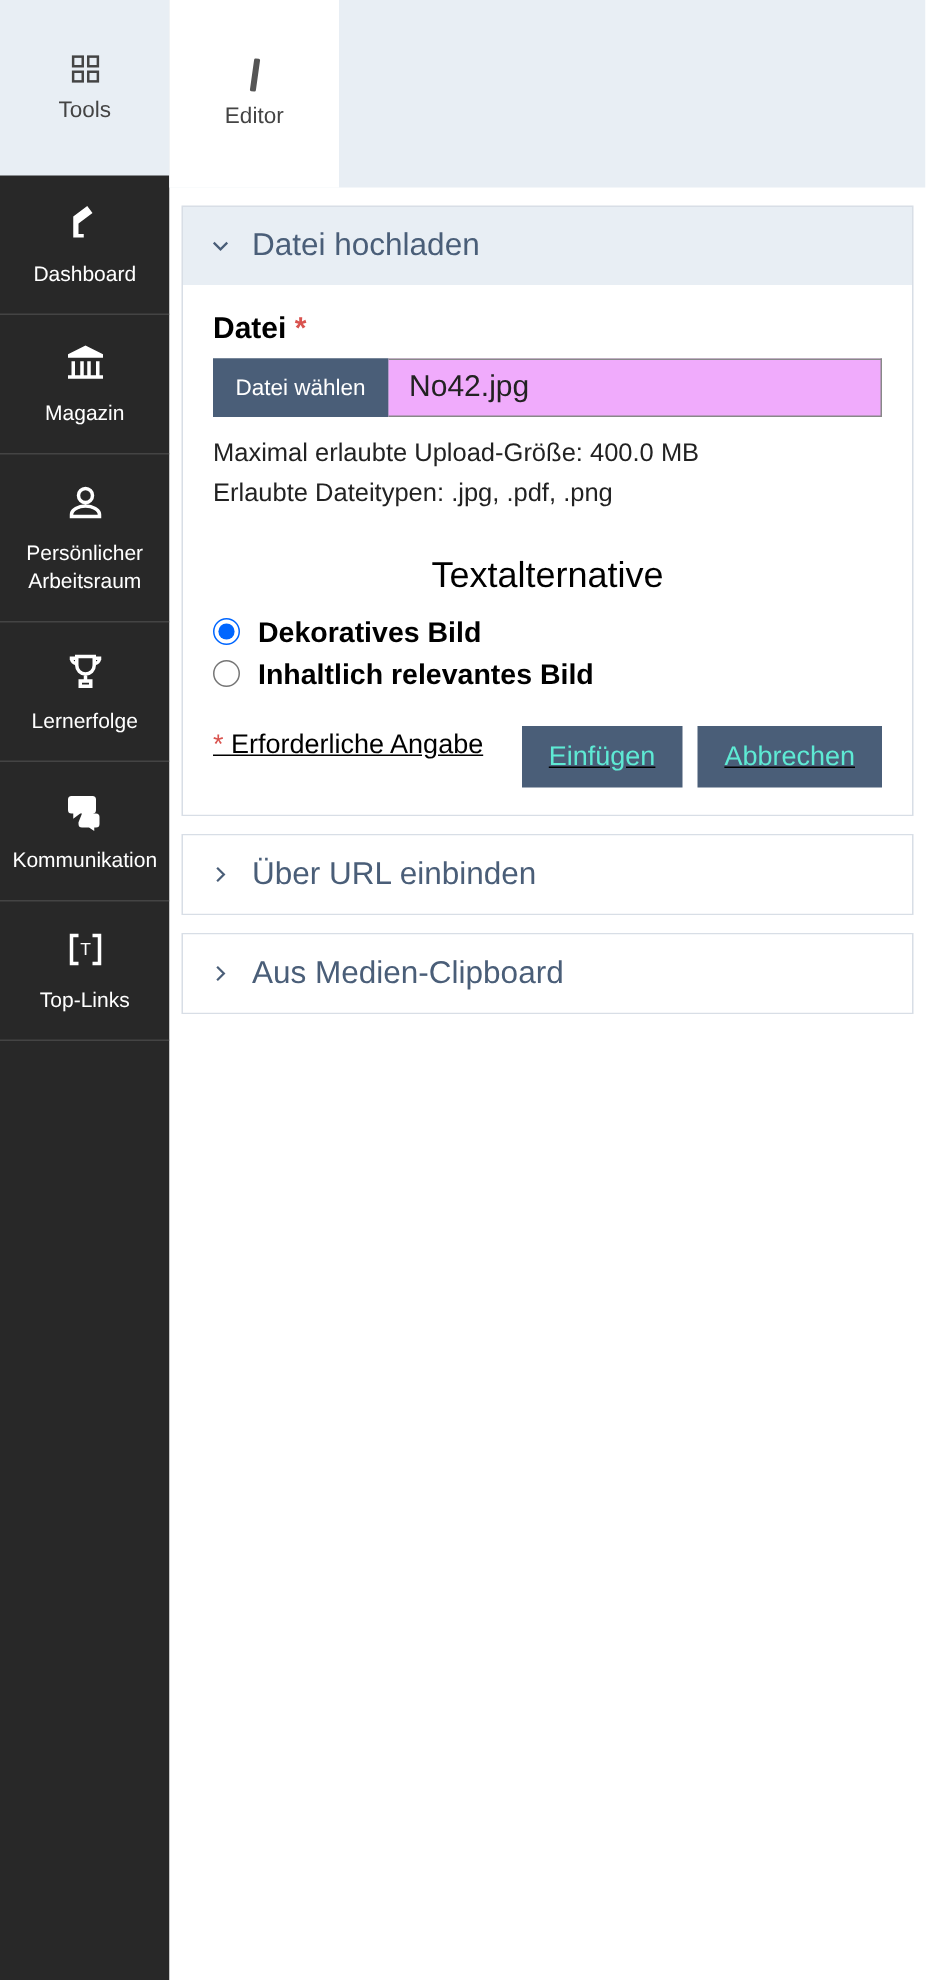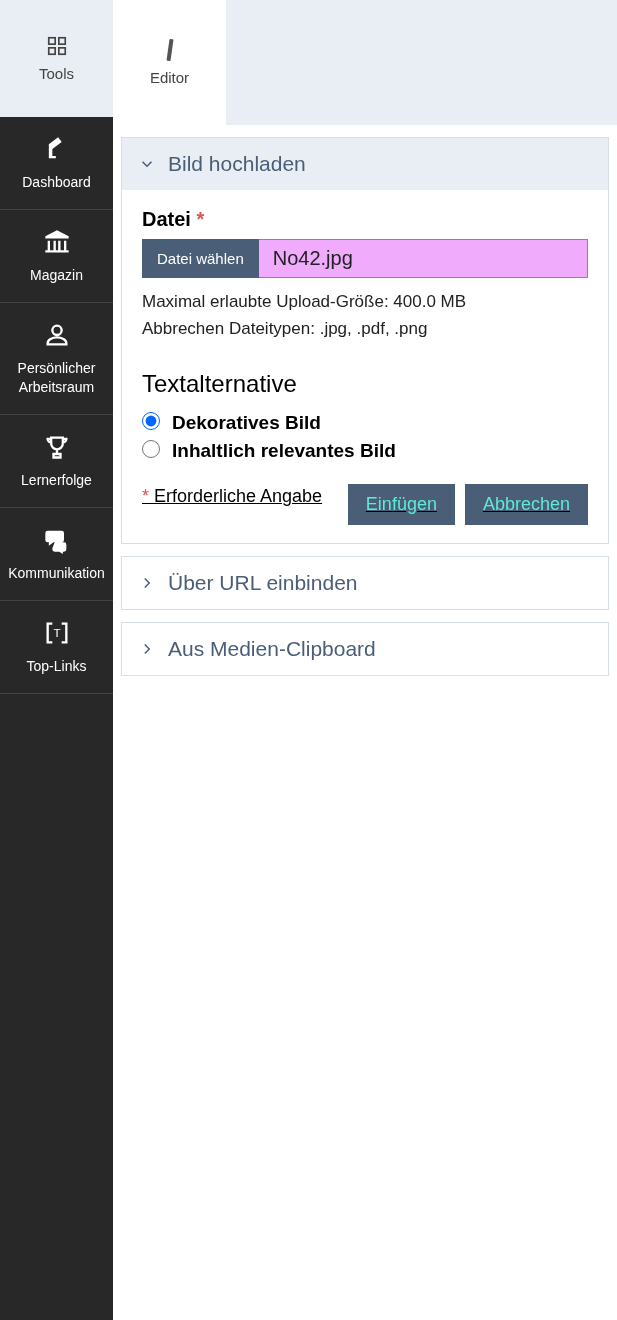--- a/index.html
+++ b/index.html
@@ -169,20 +169,21 @@
     .help-text {
       font-size: 17px;
       color: #222;
       line-height: 1.6;
     }
     .section-heading {
       font-size: 24px;
       color: #000;
       margin: 28px 0 14px 0;
       font-weight: normal;
+      text-align: center;
     }
     .radio-row {
       display: flex;
       align-items: flex-start;
       margin: 6px 0;
       font-size: 19px;
       font-weight: bold;
       color: #000;
       cursor: pointer;
     }
@@ -287,33 +288,33 @@
       </div>
     </div>
 
     <div class="panel">
       <div class="panel-header">
         <span class="chevron">
           <svg viewBox="0 0 24 24">
               <polyline points="6,9 12,15 18,9"></polyline>
             </svg>
         </span>
-        <span>Bild hochladen</span>
+        <span>Datei hochladen</span>
       </div>
       <div class="panel-body">
         <div class="field-label">
           <span>Datei</span>
           <span class="required"> *</span>
         </div>
         <div class="file-picker">
           <button class="file-picker-btn">Datei wählen</button>
           <div class="file-picker-name">No42.jpg</div>
         </div>
         <div class="help-text">Maximal erlaubte Upload-Größe: 400.0 MB</div>
-        <div class="help-text">Abbrechen Dateitypen: .jpg, .pdf, .png</div>
+        <div class="help-text">Erlaubte Dateitypen: .jpg, .pdf, .png</div>
 
         <div class="section-heading">Textalternative</div>
 
         <label class="radio-row">
           <input type="radio" name="alttype" checked="" style="">
           <span>Dekoratives Bild</span>
         </label>
         <label class="radio-row">
           <input type="radio" name="alttype" style="">
           <span>Inhaltlich relevantes Bild</span>

